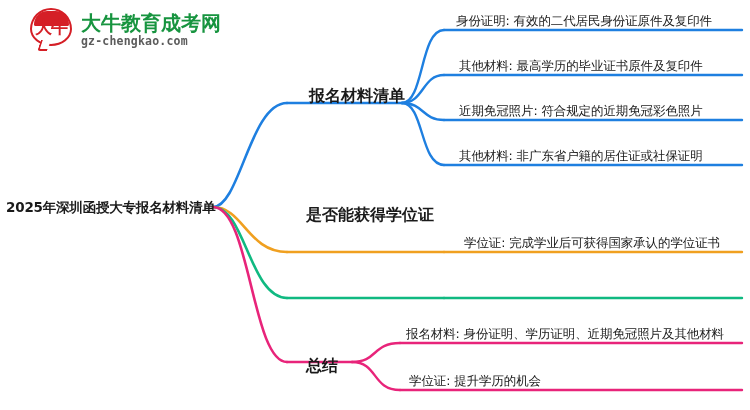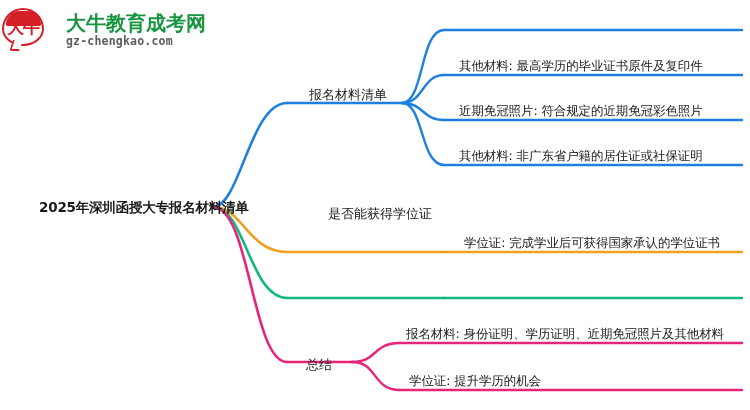--- a/index.html
+++ b/index.html
@@ -5,21 +5,21 @@
   html,body{margin:0;padding:0;}
   body{
     width:750px;height:410px;background:#ffffff;
     font-family:"Liberation Sans","DejaVu Sans",sans-serif;
     overflow:hidden;position:relative;
   }
   #stage{position:absolute;left:0;top:0;width:750px;height:410px;}
   #wires{position:absolute;left:0;top:0;width:750px;height:410px;pointer-events:none;}
 
   
-  .logo-wrap{position:absolute;left:2px;top:8px;display:flex;align-items:center;gap:20px;}
+  .logo-wrap{position:absolute;left:30px;top:8px;display:flex;align-items:center;gap:7px;}
   .logo-mark{position:relative;width:44px;height:44px;}
   .bubble{
     position:absolute;left:0;top:0;width:42px;height:38px;
     border:2.5px solid #d51f26;border-radius:50% 50% 50% 50%/55% 55% 45% 45%;
     background:#ffffff;box-sizing:border-box;
   }
   .bubble-tail{
     position:absolute;left:9px;top:32px;width:8px;height:9px;background:#ffffff;
     border-left:2.5px solid #d51f26;border-bottom:2.5px solid #d51f26;
     transform:skewX(-18deg);border-radius:0 0 0 3px;
@@ -41,24 +41,23 @@
   .logo-sub{
     font-size:11.5px;font-weight:700;color:#5c5c5c;line-height:14px;letter-spacing:0.2px;
     font-family:"DejaVu Sans Mono","Liberation Mono",monospace;
   }
 
   
   .node{position:absolute;white-space:nowrap;color:#1a1a1a;}
   .root{
     font-size:13.5px;font-weight:700;letter-spacing:-0.2px;
     font-family:"DejaVu Sans","Liberation Sans",sans-serif;
-    margin-left:33px;
   }
   .branch{
-    font-size:13px;font-weight:400;letter-spacing:0px;
+    font-size:16px;font-weight:700;letter-spacing:0px;
     font-family:"DejaVu Sans","Liberation Sans",sans-serif;
   }
   .leaf{
     font-size:12.5px;font-weight:400;letter-spacing:-0.1px;
     font-family:"DejaVu Sans","Liberation Sans",sans-serif;
   }
 </style>
 </head>
 <body>
 
@@ -105,25 +104,26 @@
     </div>
     <div class="logo-text">
       <div class="logo-title">大牛教育成考网</div>
       <div class="logo-sub">gz-chengkao.com</div>
     </div>
   </div>
 
   <div class="node root" style="left:6px;top:199px;">2025年深圳函授大专报名材料清单</div>
 
   <div class="node branch" style="left:309px;top:86px;">报名材料清单</div>
+  <div class="node leaf" style="left:456px;top:13px;">身份证明: 有效的二代居民身份证原件及复印件</div>
   <div class="node leaf" style="left:459px;top:58px;">其他材料: 最高学历的毕业证书原件及复印件</div>
   <div class="node leaf" style="left:459px;top:103px;">近期免冠照片: 符合规定的近期免冠彩色照片</div>
   <div class="node leaf" style="left:459px;top:148px;">其他材料: 非广东省户籍的居住证或社保证明</div>
 
-  <div class="node branch" style="left:306px;top:205px;margin-left:22px;">是否能获得学位证</div>
+  <div class="node branch" style="left:306px;top:205px;">是否能获得学位证</div>
   <div class="node leaf" style="left:464px;top:235px;">学位证: 完成学业后可获得国家承认的学位证书</div>
 
 
   <div class="node branch" style="left:306px;top:345px;margin-top:11px;">总结</div>
   <div class="node leaf" style="left:406px;top:326px;text-align:center;">报名材料: 身份证明、学历证明、近期免冠照片及其他材料</div>
   <div class="node leaf" style="left:409px;top:373px;">学位证: 提升学历的机会</div>
 
 </div>
 
 </body></html>

